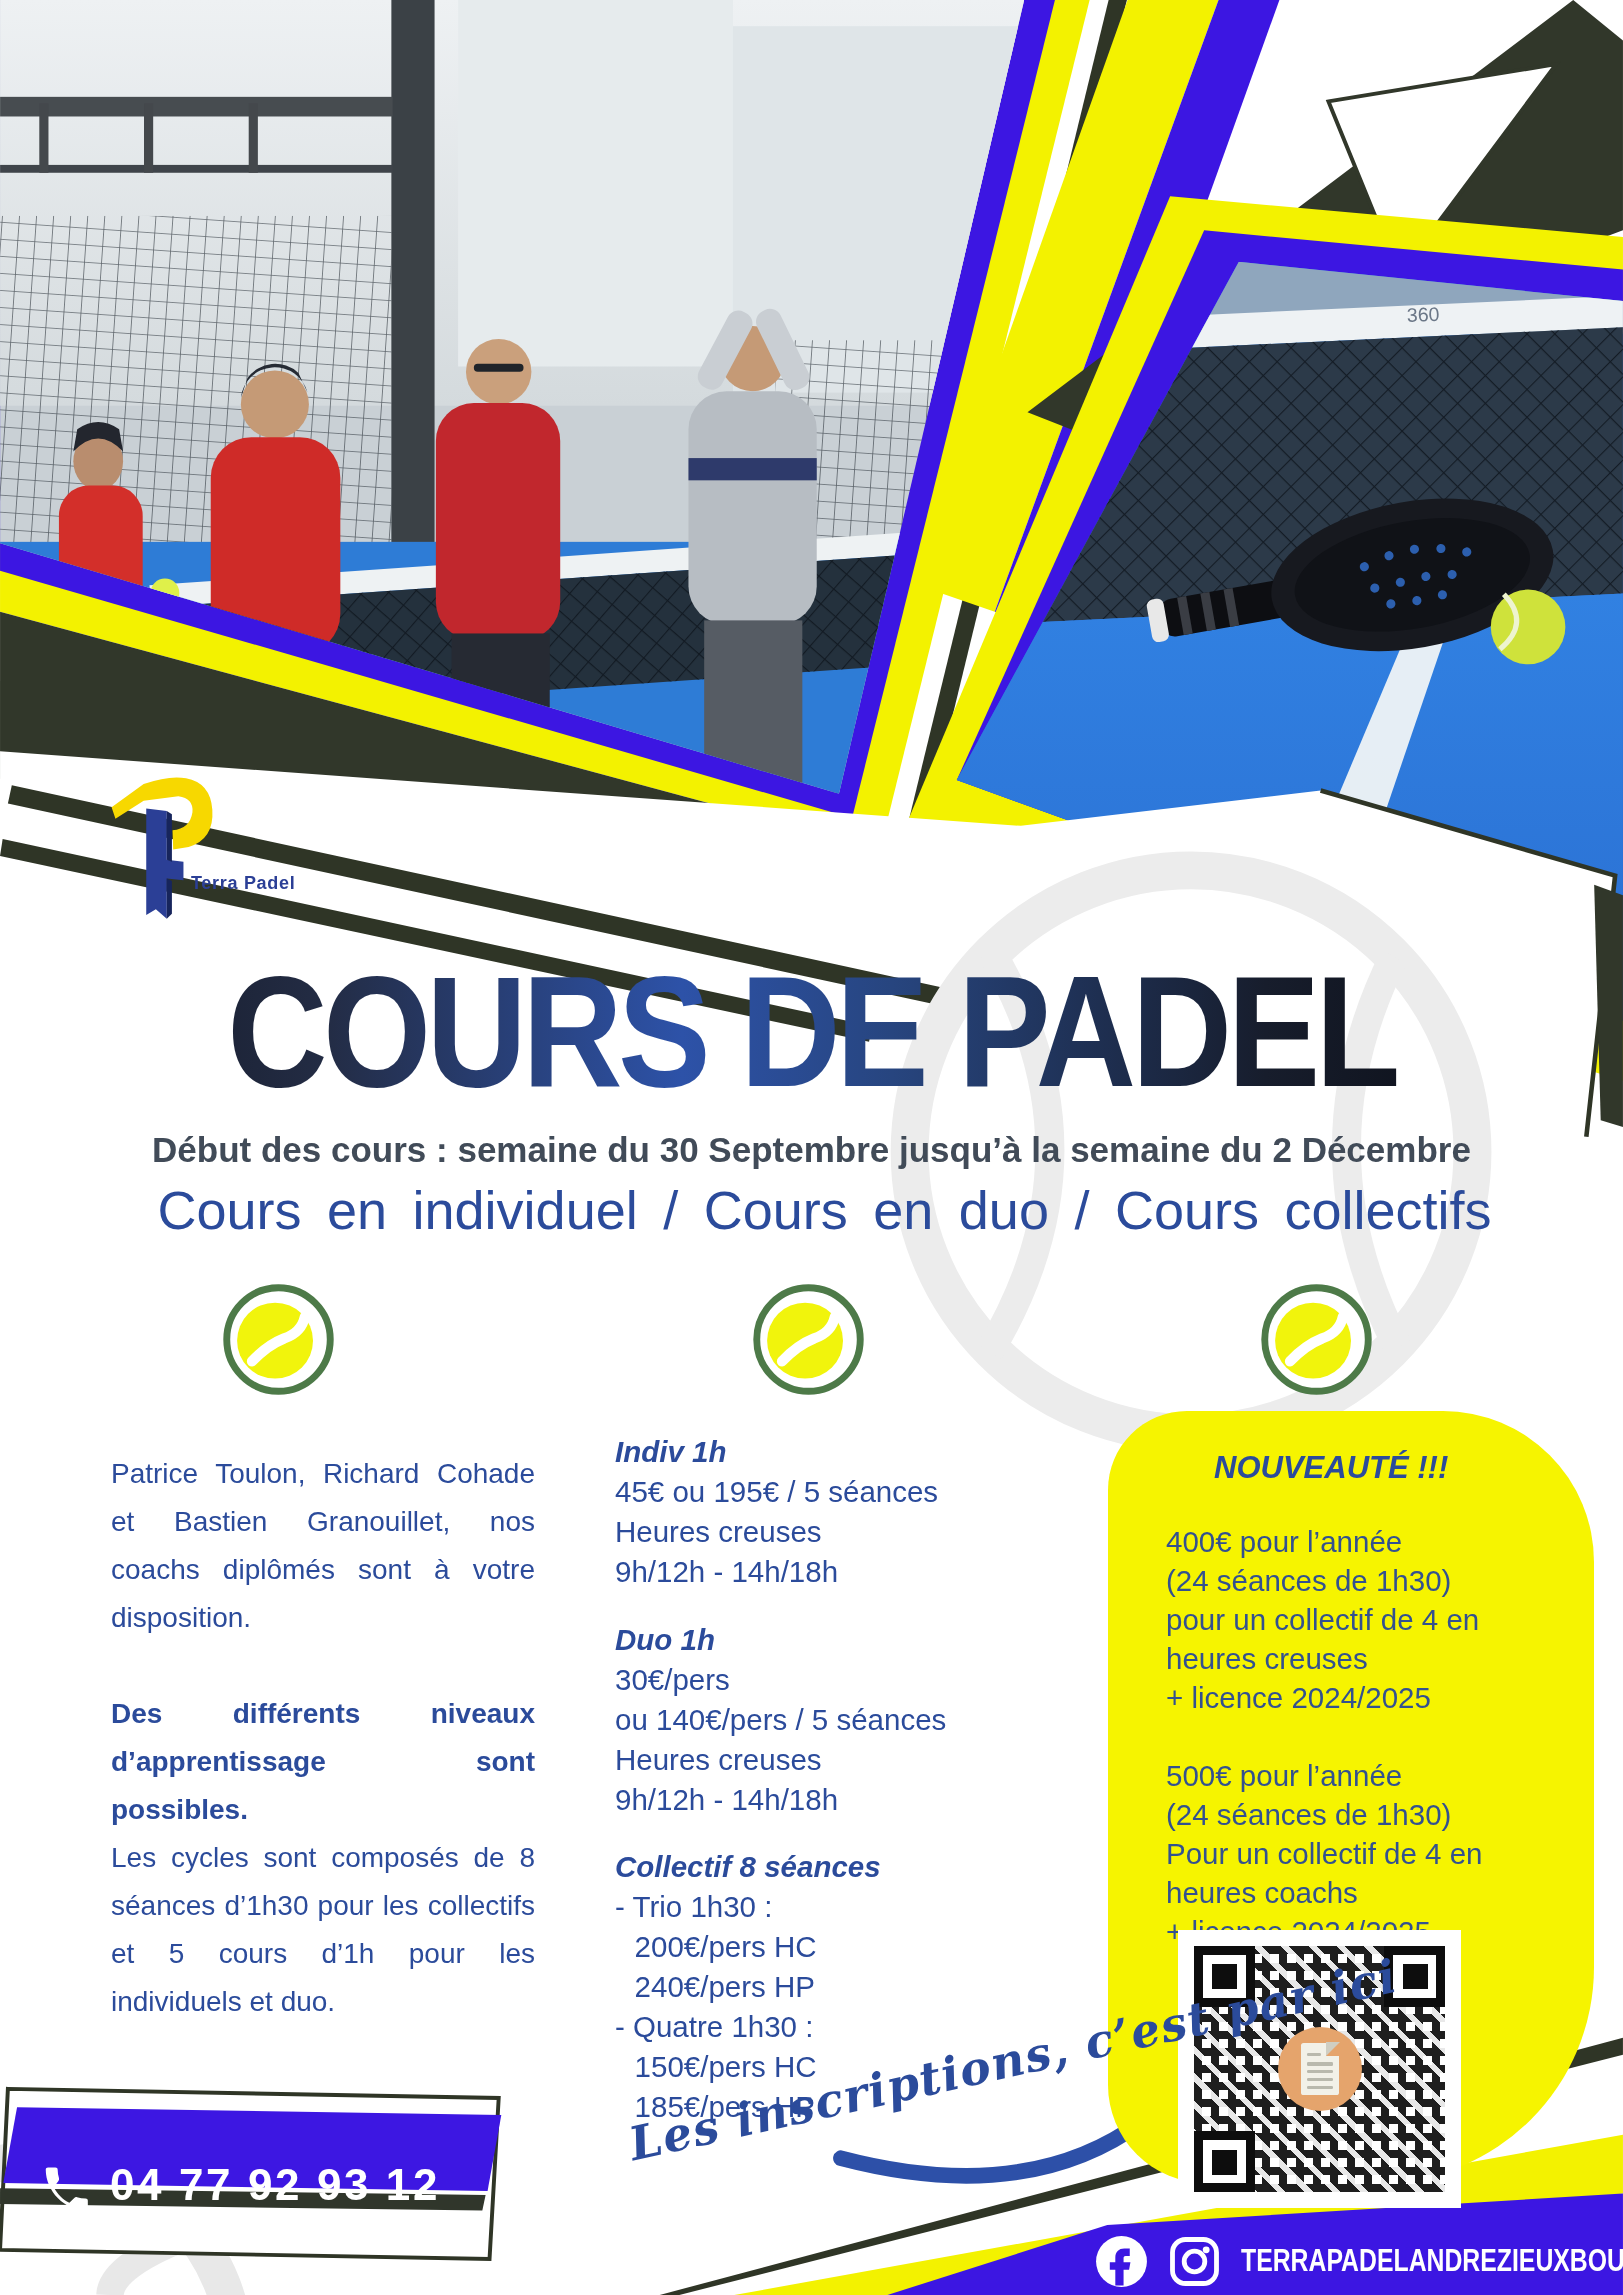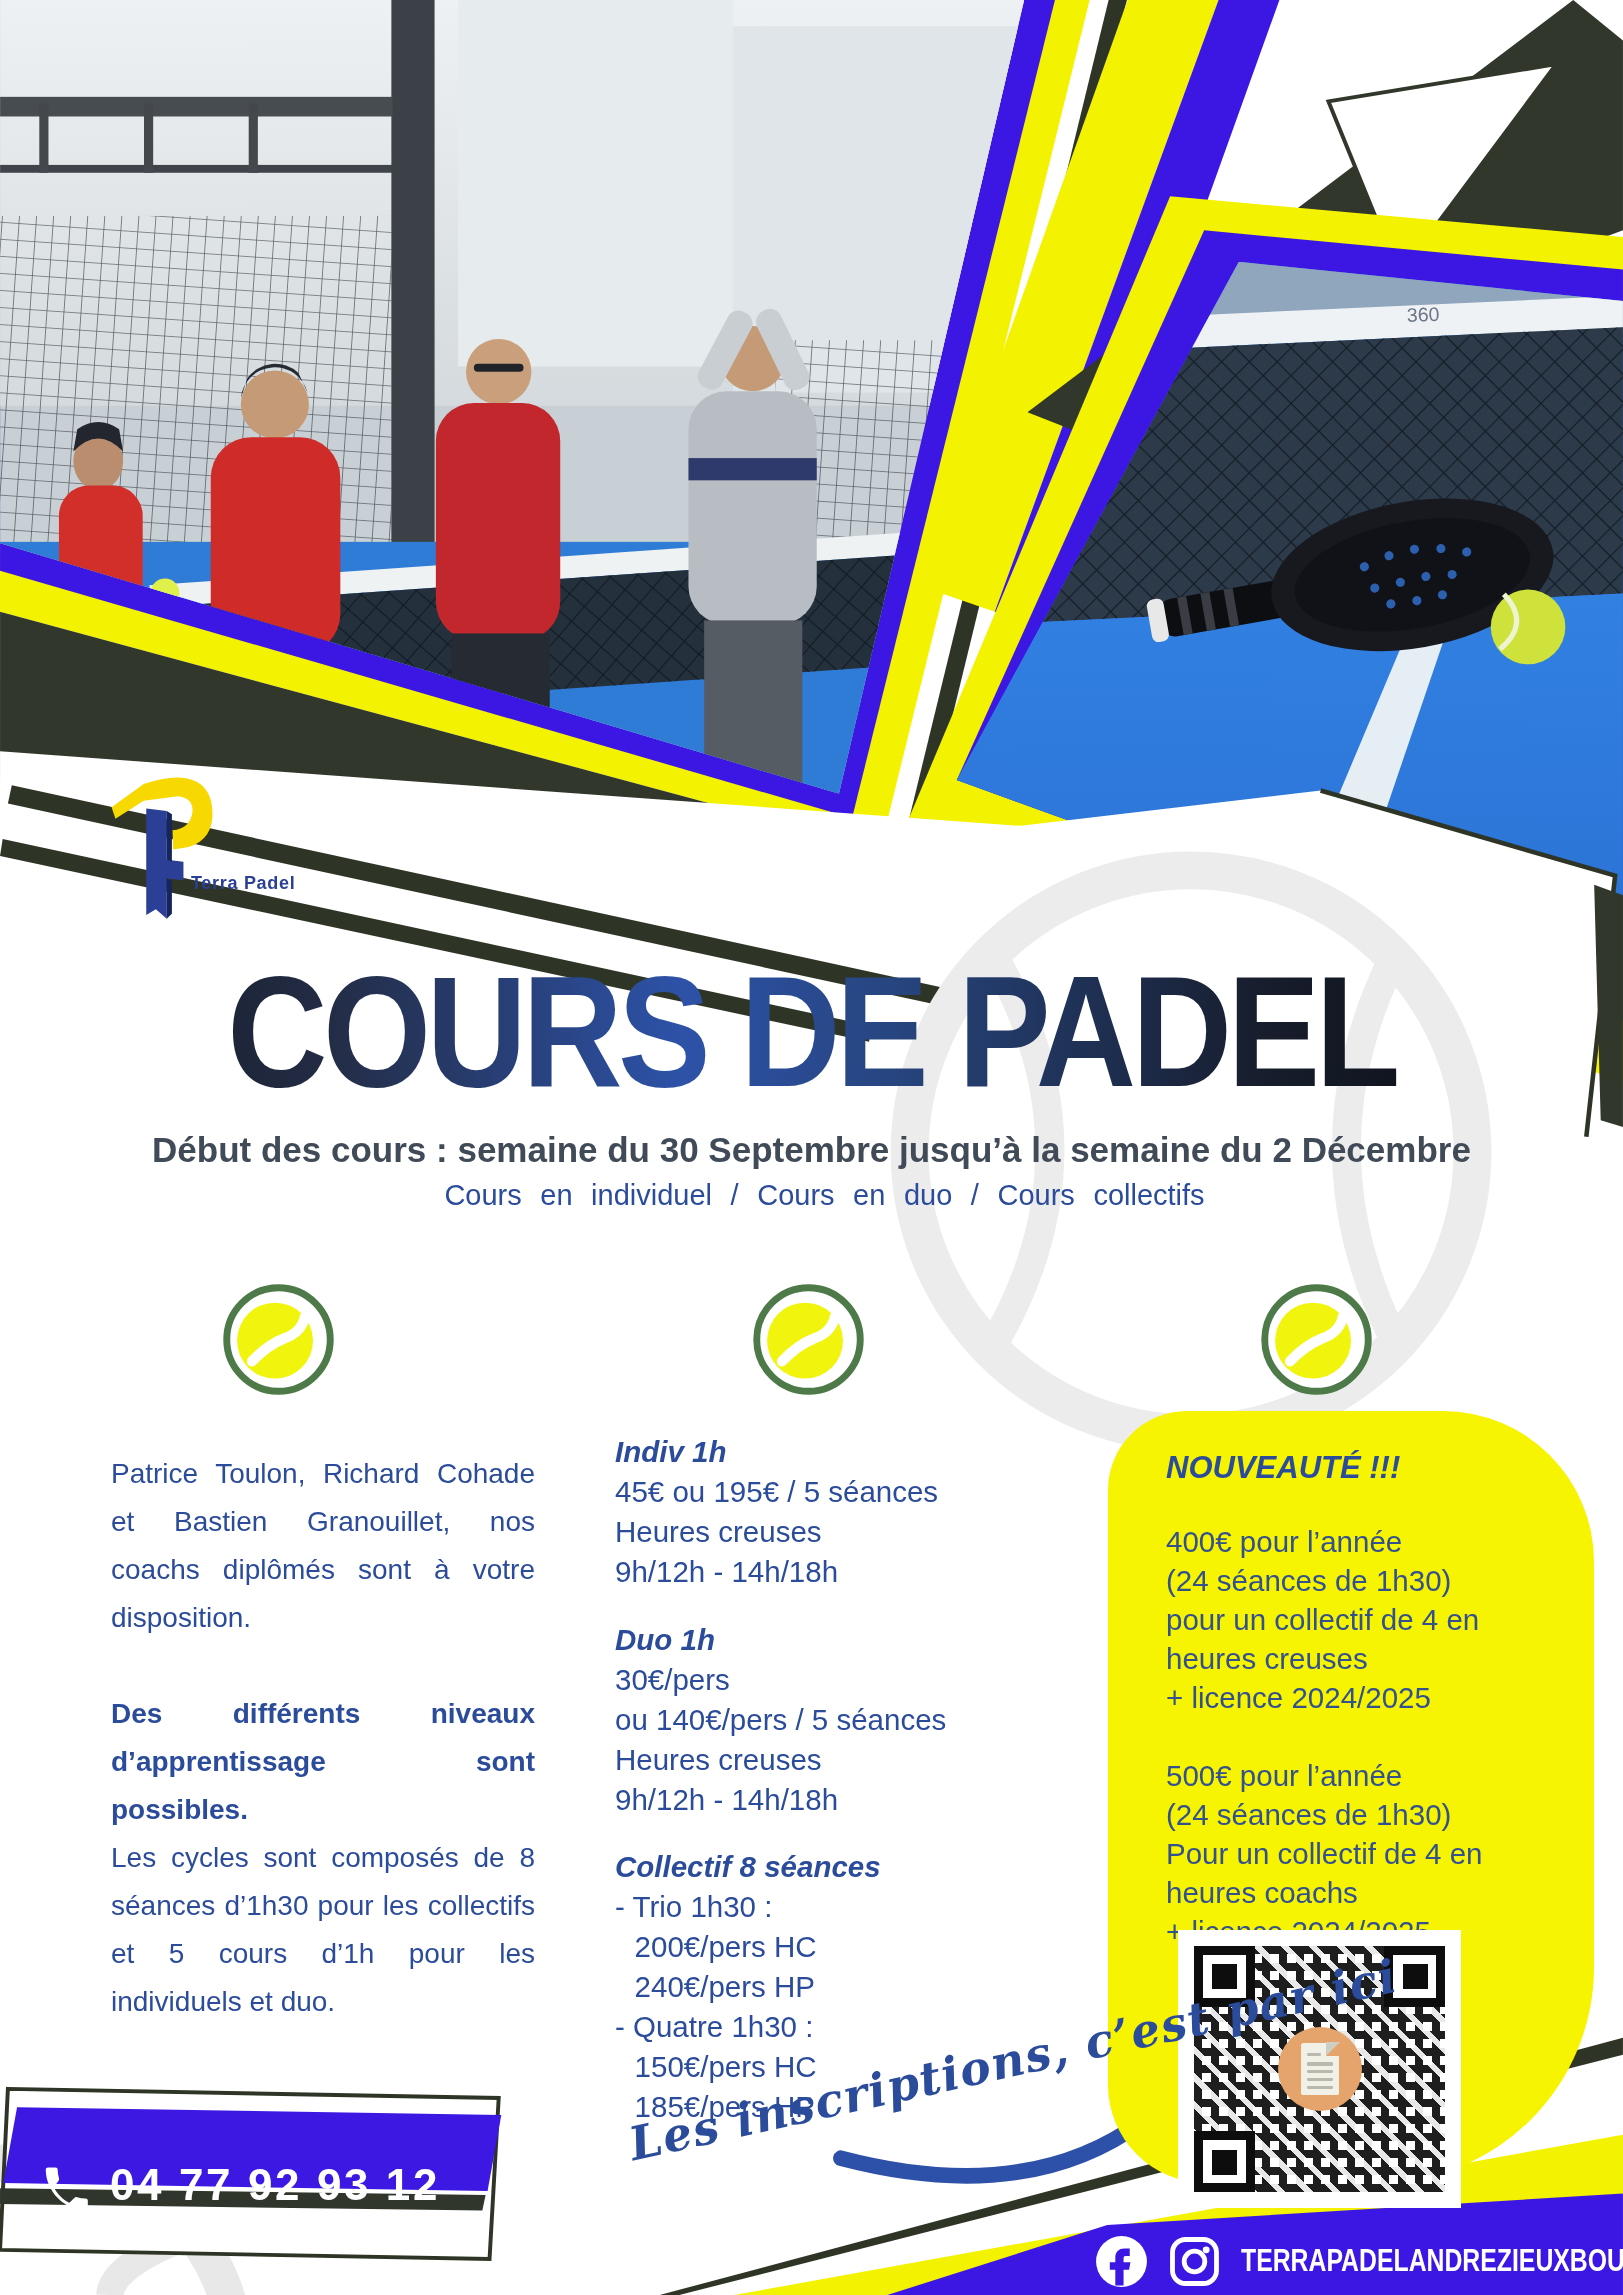--- a/index.html
+++ b/index.html
@@ -12,40 +12,40 @@
   .logo-wrap{left:98px;top:767px;width:406px;height:157px;}
   .logo-icon{position:absolute;left:7.9px;top:2.6px;}
   .brand-name{position:absolute;left:93px;top:106px;font-size:18px;font-weight:bold;color:#2b3f96;letter-spacing:0.7px;}
 
   
   .title{left:0;right:0;top:948px;text-align:center;font-size:139px;font-weight:bold;
          letter-spacing:-4.6px;line-height:1.05;transform:scaleY(1.14);transform-origin:50% 0;
          background:linear-gradient(90deg,#10141f 0%,#232c44 20%,#2d52a8 42%,#27457f 55%,#171d2c 78%,#05070c 100%);
          -webkit-background-clip:text;background-clip:text;color:transparent;white-space:nowrap;}
   .subtitle{left:0;right:0;top:1130px;text-align:center;font-size:35px;font-weight:bold;color:#414b58;}
-  .formats{left:0;right:0;top:1179px;text-align:center;font-size:29px;color:#2b4b9b;word-spacing:10.5px;margin-left:26px;}
+  .formats{left:0;right:0;top:1179px;text-align:center;font-size:54px;color:#2b4b9b;word-spacing:10.5px;margin-left:26px;}
 
   
   .ball-icon{width:115px;height:115px;}
   .ball-1{left:221px;top:1282px;} .ball-2{left:751px;top:1282px;} .ball-3{left:1259px;top:1282px;}
 
   
   .col-coaches{left:111px;top:1414px;width:424px;font-size:28px;line-height:48px;color:#2b4b9b;text-align:justify;margin-top:36px;}
   .col-coaches p{margin:0;}
   .col-coaches .p2{margin-top:48px;font-weight:bold;}
   .col-pricing{left:615px;top:1432px;width:439px;font-size:29.5px;line-height:40px;color:#2b4b9b;}
   .sec{margin-bottom:27.5px;}
   .sec-title{font-weight:bold;font-style:italic;}
   .line.indent{padding-left:19.6px;}
 
   
   .bubble{left:1108px;top:1411px;width:486px;height:772px;background:#f6f400;
           border-radius:79px 151px 216px 98px;}
   .bubble-inner{position:absolute;left:58px;top:37px;right:34px;color:#33518f;font-size:29.5px;line-height:39px;}
-  .news-title{font-size:31px;font-weight:bold;font-style:italic;color:#2b4b9b;}
+  .news-title{font-size:31px;font-weight:bold;font-style:italic;color:#2b4b9b;margin-left:48px;}
   .offer{margin-top:35px;}
   .offer2{margin-top:39px;}
 
   
   .qr{left:1178px;top:1930px;width:283px;height:278px;background:#fff;}
   .qr-noise{position:absolute;inset:15.7px;opacity:.93;background:
       repeating-linear-gradient(45deg,rgba(255,255,255,.9) 0 5.9px,transparent 5.9px 19.6px),
       repeating-linear-gradient(90deg,#0d0d0d 0 8.5px,transparent 8.5px 17px),
       repeating-linear-gradient(0deg,#0d0d0d 0 8.5px,transparent 8.5px 17px);}
   .qr-finder{position:absolute;width:43px;height:43px;border:9.2px solid #0d0d0d;background:#fff;}

